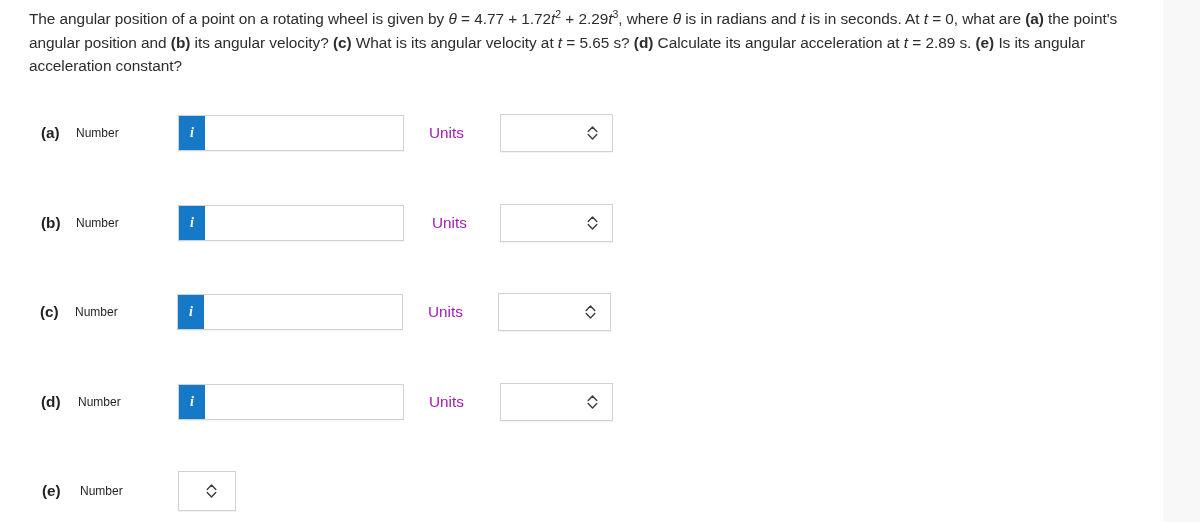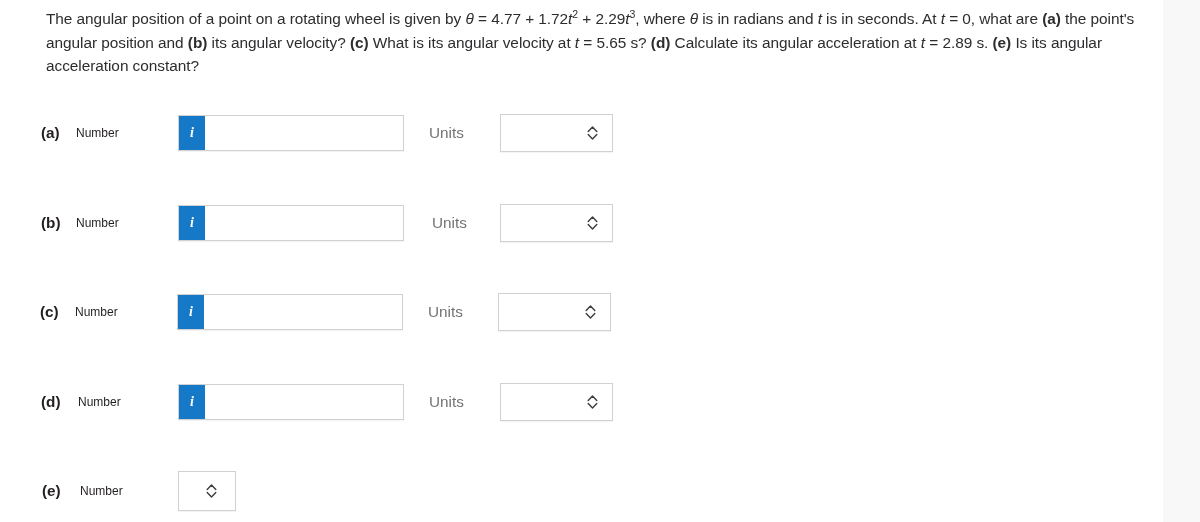--- a/index.html
+++ b/index.html
@@ -28,21 +28,21 @@
     position: absolute;
     top: 0;
     left: 1163px;
     width: 37px;
     height: 522px;
     background: #f8f8f9;
   }
 
   .question {
     position: absolute;
-    left: 46px;
+    left: 29px;
     top: 7px;
     width: 1110px;
     font-size: 15.4px;
     line-height: 23.5px;
     color: #2d2d2f;
     letter-spacing: -0.05px;
   }
   .question b { font-weight: 700; }
   .question sup {
     font-size: 10.5px;
@@ -109,21 +109,21 @@
     background: transparent;
     font-family: "Liberation Sans", sans-serif;
     font-size: 14px;
     color: #231f20;
     padding: 0 6px;
     min-width: 0;
   }
 
   .units-label {
     font-size: 15.3px;
-    color: #737373;
+    color: #a21caf;
     white-space: nowrap;
   }
 
   .select-box {
     position: relative;
     height: 38px;
     width: 113px;
     border: 1px solid #cfd1d4;
     background: #ffffff;
     box-sizing: border-box;

